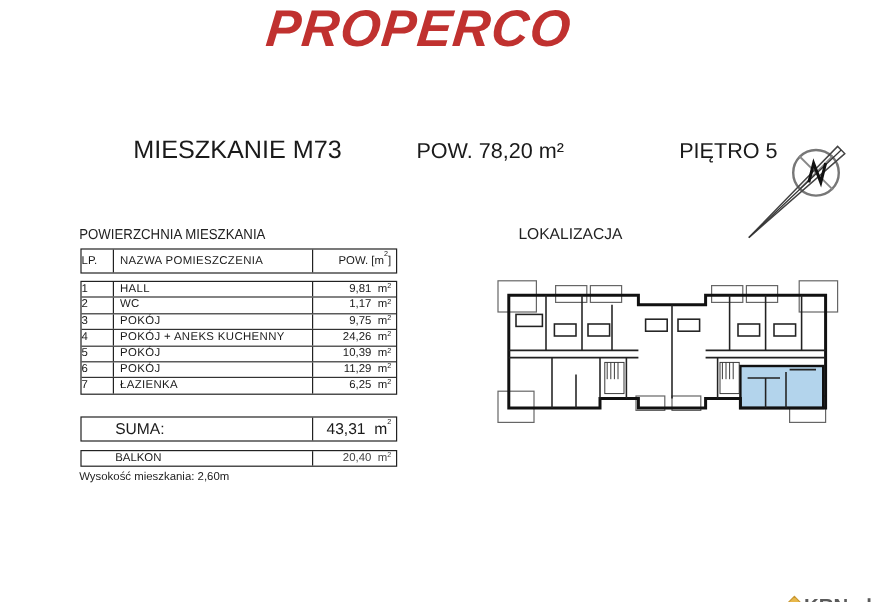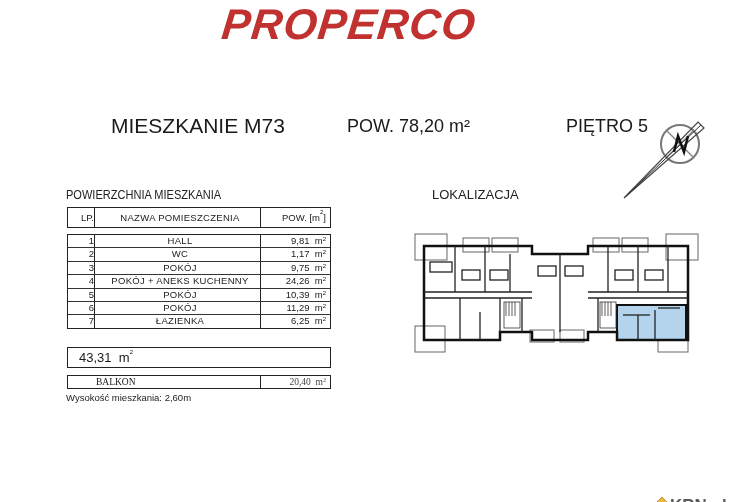--- a/index.html
+++ b/index.html
@@ -27,30 +27,30 @@
   .h-floor { left: 522px; font-size: 18px; top: 116px; margin-left: 44px; }
   .compass { position: absolute; left: 618px; top: 108px; width: 100px; height: 95px; }
 
   .section-title {
     position: absolute; left: 66px; top: 188px; font-size: 12px; color: #222;
     font-family: "Liberation Sans", sans-serif; transform: scaleX(0.92); transform-origin: left;
   }
   .tbl { position: absolute; left: 67px; width: 264px; border: 1.5px solid #222; box-sizing: border-box; }
   .row { display: flex; height: 12.4px; border-bottom: 1px solid #333; font-size: 9.5px; line-height: 12px; }
   .row:last-child { border-bottom: none; }
-  .c1 { width: 26px; text-align: right; border-right: 1.5px solid #222; }
-  .c2 { flex: 1; padding-left: 5px; border-right: 1.5px solid #222; letter-spacing: 0.3px; white-space: nowrap; text-align: center; }
+  .c1 { width: 26px; text-align: left; border-right: 1.5px solid #222; }
+  .c2 { flex: 1; padding-left: 5px; border-right: 1.5px solid #222; letter-spacing: 0.3px; white-space: nowrap; }
   .c3 { width: 69px; text-align: right; padding-right: 4px; box-sizing: border-box; }
   .hdr .row { height: 19px; line-height: 19px; font-size: 9.5px; }
   sup { font-size: 6px; vertical-align: top; line-height: 8px; }
 
   .sum { position: absolute; left: 67px; top: 347px; width: 264px; height: 21px; border: 1.5px solid #222; box-sizing: border-box; display: flex; font-size: 13px; line-height: 19px; }
   .sum .s-label { flex: 1; padding-left: 28px; border-right: 1.5px solid #222; }
   .sum .s-val { width: 69px; text-align: right; padding-right: 4px; box-sizing: border-box; }
-  .balk { position: absolute; left: 67px; top: 375px; width: 264px; height: 14px; border: 1.5px solid #222; box-sizing: border-box; display: flex; font-size: 9.5px; line-height: 12px; font-family: Liberation Serif, serif; }
+  .balk { position: absolute; left: 67px; top: 375px; width: 264px; height: 14px; border: 1.5px solid #222; box-sizing: border-box; display: flex; font-size: 9.5px; line-height: 12px; }
   .balk .b-label { flex: 1; padding-left: 28px; border-right: 1.5px solid #222; }
   .balk .b-val { width: 69px; text-align: right; padding-right: 4px; box-sizing: border-box; color: #444; }
   .height-note { position: absolute; left: 66px; top: 392px; font-size: 9.5px; color: #222; }
 
   .loc-title { position: absolute; left: 432px; top: 187px; font-size: 13px; color: #222; }
   .plan { position: absolute; left: 410px; top: 230px; width: 296px; height: 126px; }
 
   .krn { position: absolute; left: 656px; top: 496px; display: flex; align-items: flex-start; }
   .krn-icon { width: 12px; height: 14px; margin-right: 2px; }
   .krn-text { font-size: 17px; font-weight: bold; color: #5a5a5a; font-family: "Liberation Sans", sans-serif; }
@@ -117,20 +117,21 @@
     <div class="c3"><span>11,29</span>&nbsp; m<sup>2</sup></div>
   </div>
   <div class="row">
     <div class="c1">7</div>
     <div class="c2">ŁAZIENKA</div>
     <div class="c3"><span>6,25</span>&nbsp; m<sup>2</sup></div>
   </div>
 </div>
 
 <div class="sum">
+  <div class="s-label">SUMA:</div>
   <div class="s-val"><span>43,31</span>&nbsp; m<sup>2</sup></div>
 </div>
 
 <div class="balk">
   <div class="b-label">BALKON</div>
   <div class="b-val"><span>20,40</span>&nbsp; m<sup>2</sup></div>
 </div>
 
 <div class="height-note">Wysokość mieszkania: 2,60m</div>
 

